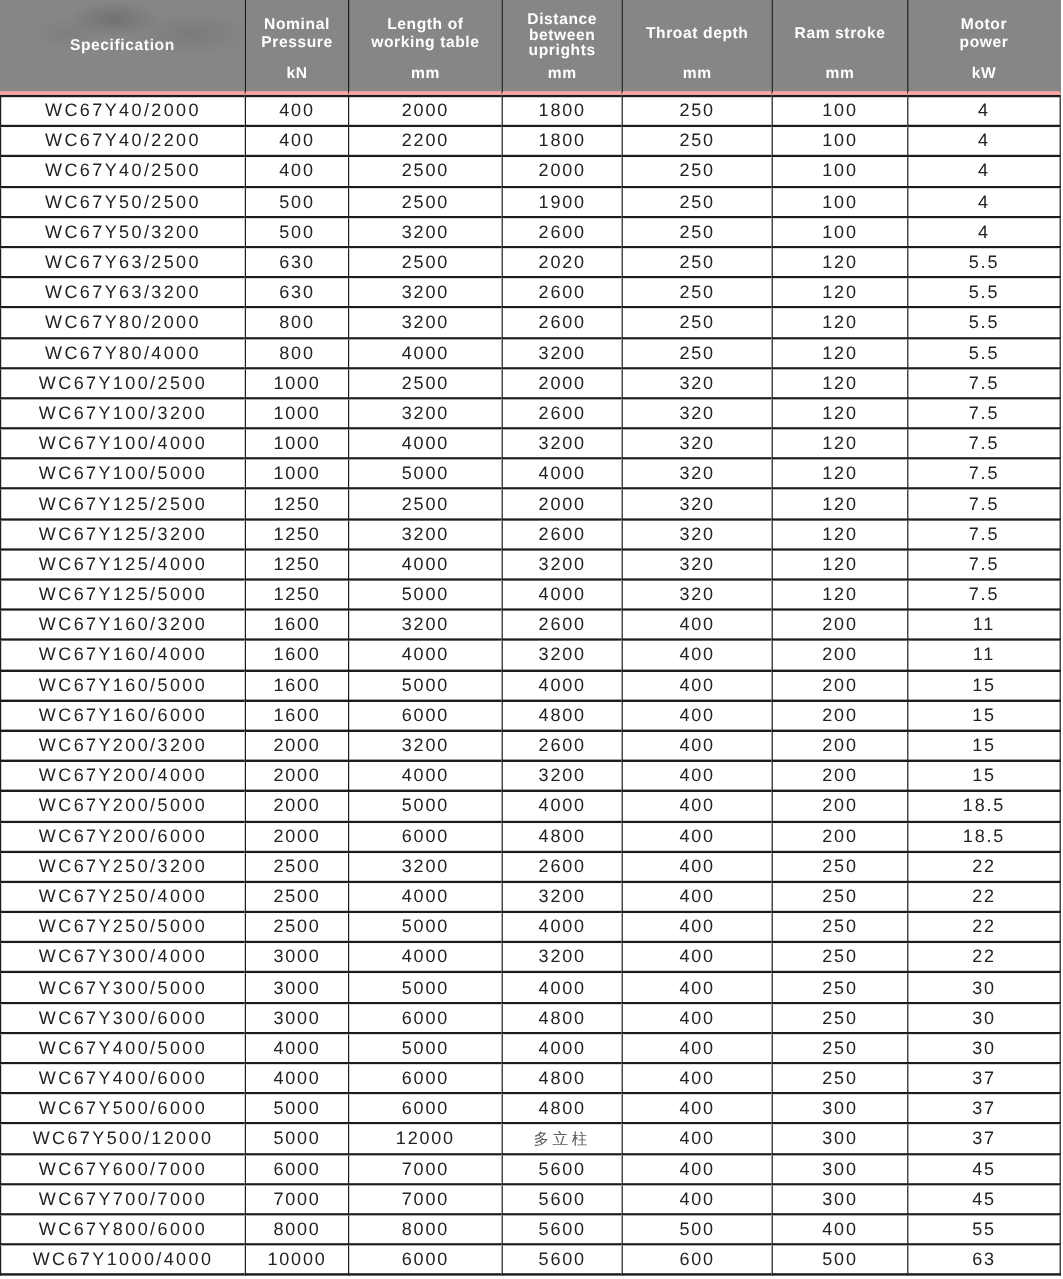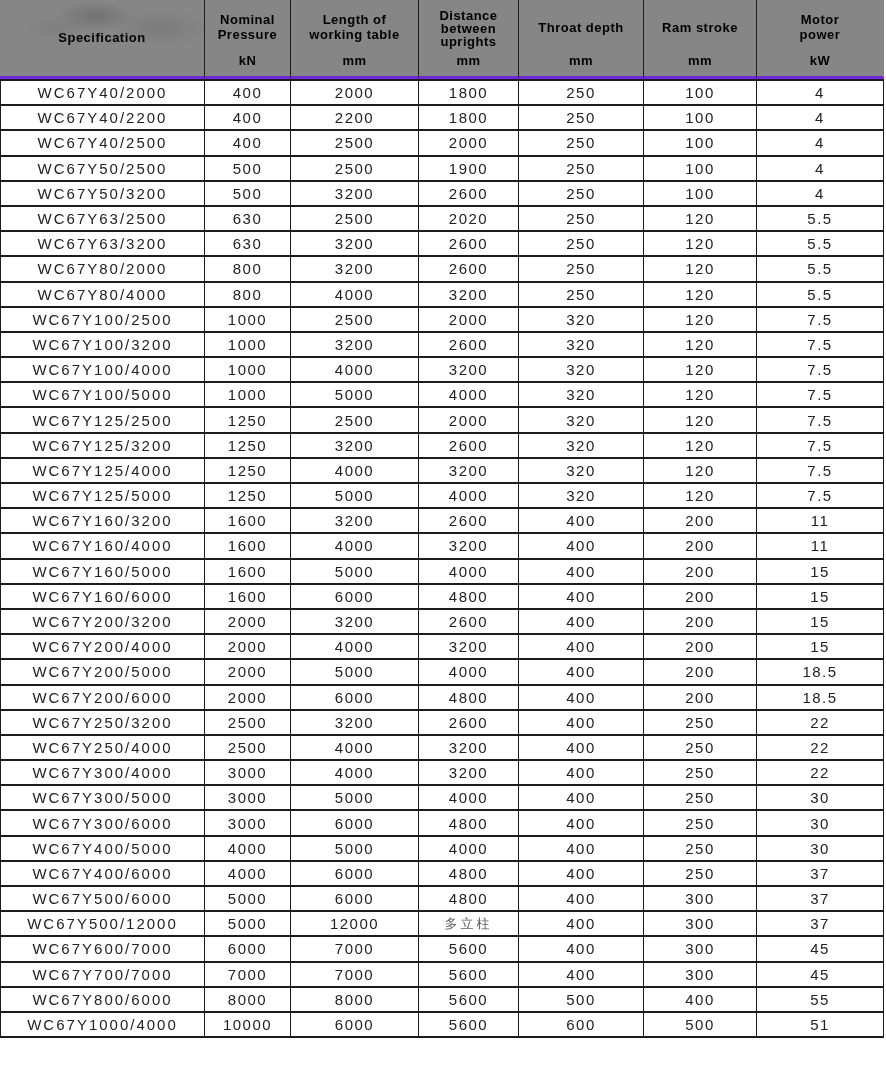--- a/index.html
+++ b/index.html
@@ -16,28 +16,28 @@
   table.spec-table {
     border-collapse: separate;
     border-spacing: 0;
     table-layout: fixed;
     width: 884px;
     margin: 0;
   }
   
   thead th {
     background: #868686;
-    color: #000000;
+    color: #ffffff;
     font-weight: bold;
     font-size: 13px;
     height: 76px;
     padding: 0;
     vertical-align: middle;
     border-left: 1px solid #1c1c1c;
-    border-bottom: 3px solid #6d28d9;
+    border-bottom: 3px solid #fca5a5;
     position: relative;
   }
   thead th:first-child { border-left: none; }
   thead th:last-child  { border-right: 1px solid #868686; }
   .hcell {
     display: flex;
     flex-direction: column;
     height: 76px;
     align-items: center;
     justify-content: space-between;
@@ -399,20 +399,29 @@
       <tr>
     <td class="spec-col">WC67Y250/4000</td>
     <td>2500</td>
     <td>4000</td>
     <td>3200</td>
     <td>400</td>
     <td>250</td>
     <td>22</td>
   </tr>
       <tr>
+    <td class="spec-col">WC67Y250/5000</td>
+    <td>2500</td>
+    <td>5000</td>
+    <td>4000</td>
+    <td>400</td>
+    <td>250</td>
+    <td>22</td>
+  </tr>
+      <tr>
     <td class="spec-col">WC67Y300/4000</td>
     <td>3000</td>
     <td>4000</td>
     <td>3200</td>
     <td>400</td>
     <td>250</td>
     <td>22</td>
   </tr>
       <tr>
     <td class="spec-col">WC67Y300/5000</td>
@@ -495,16 +504,16 @@
     <td>400</td>
     <td>55</td>
   </tr>
       <tr>
     <td class="spec-col">WC67Y1000/4000</td>
     <td>10000</td>
     <td>6000</td>
     <td>5600</td>
     <td>600</td>
     <td>500</td>
-    <td>51</td>
+    <td>63</td>
   </tr>
     </tbody>
 </table>
 
 </body></html>

